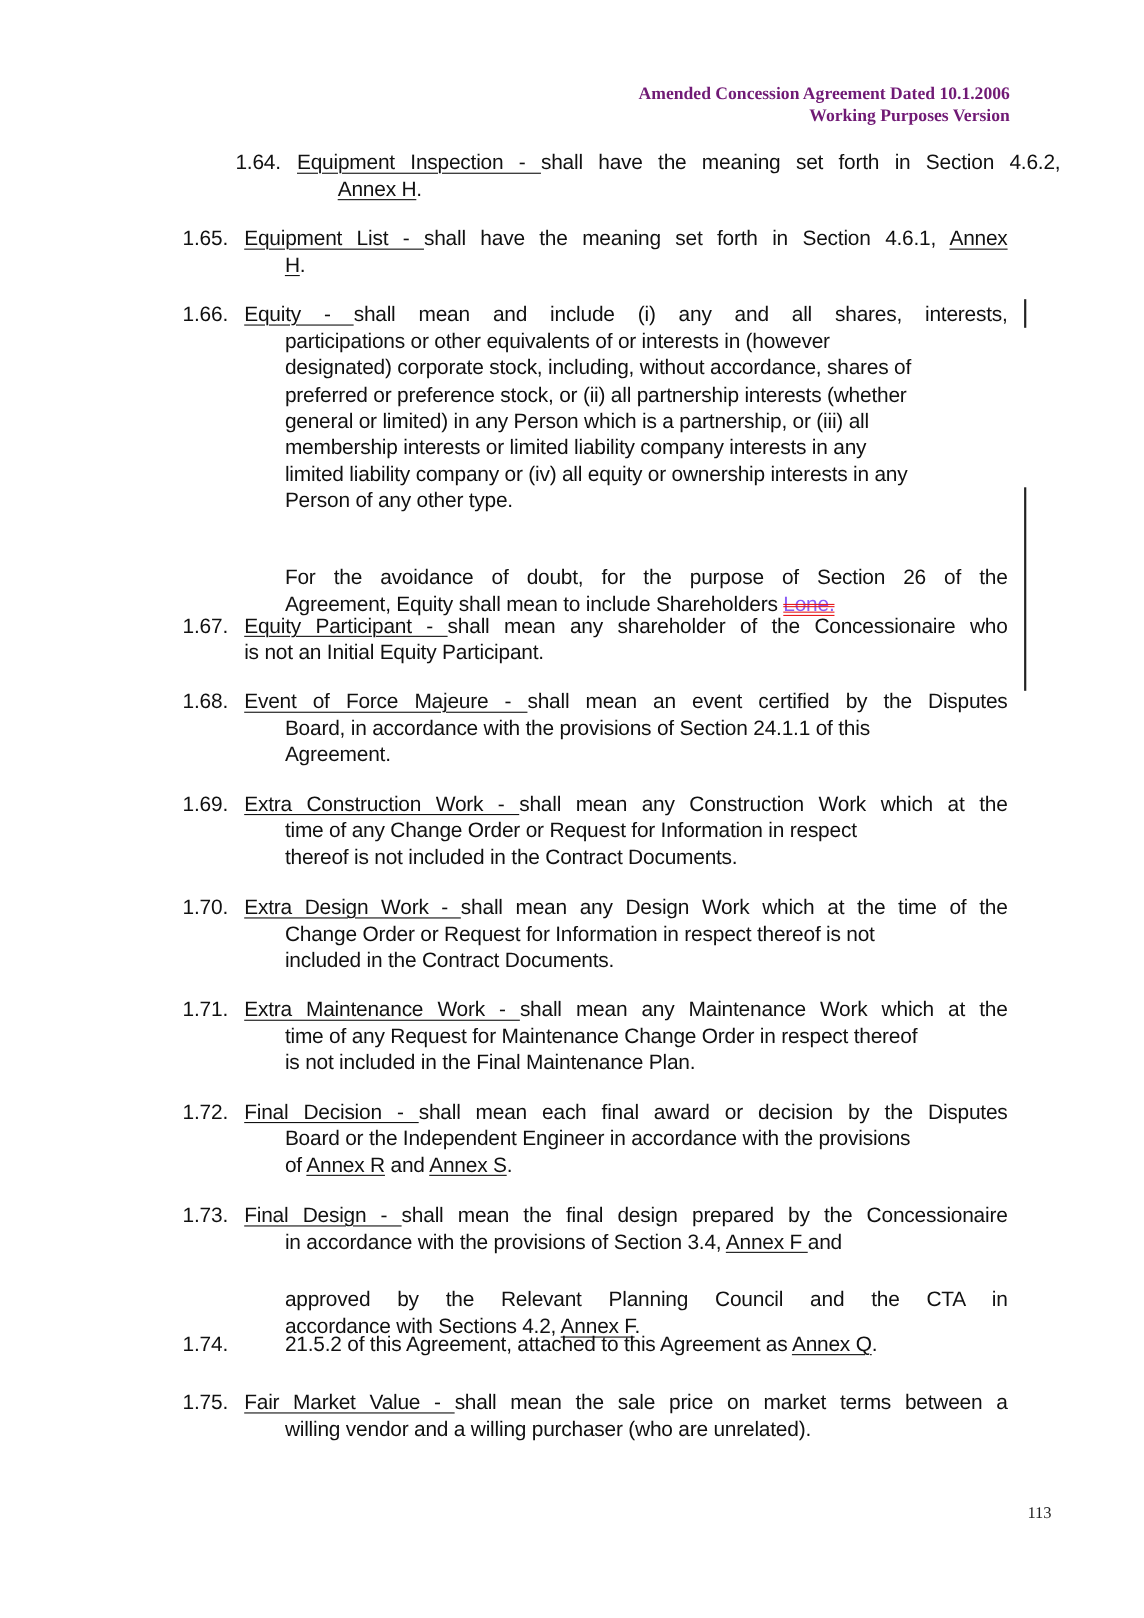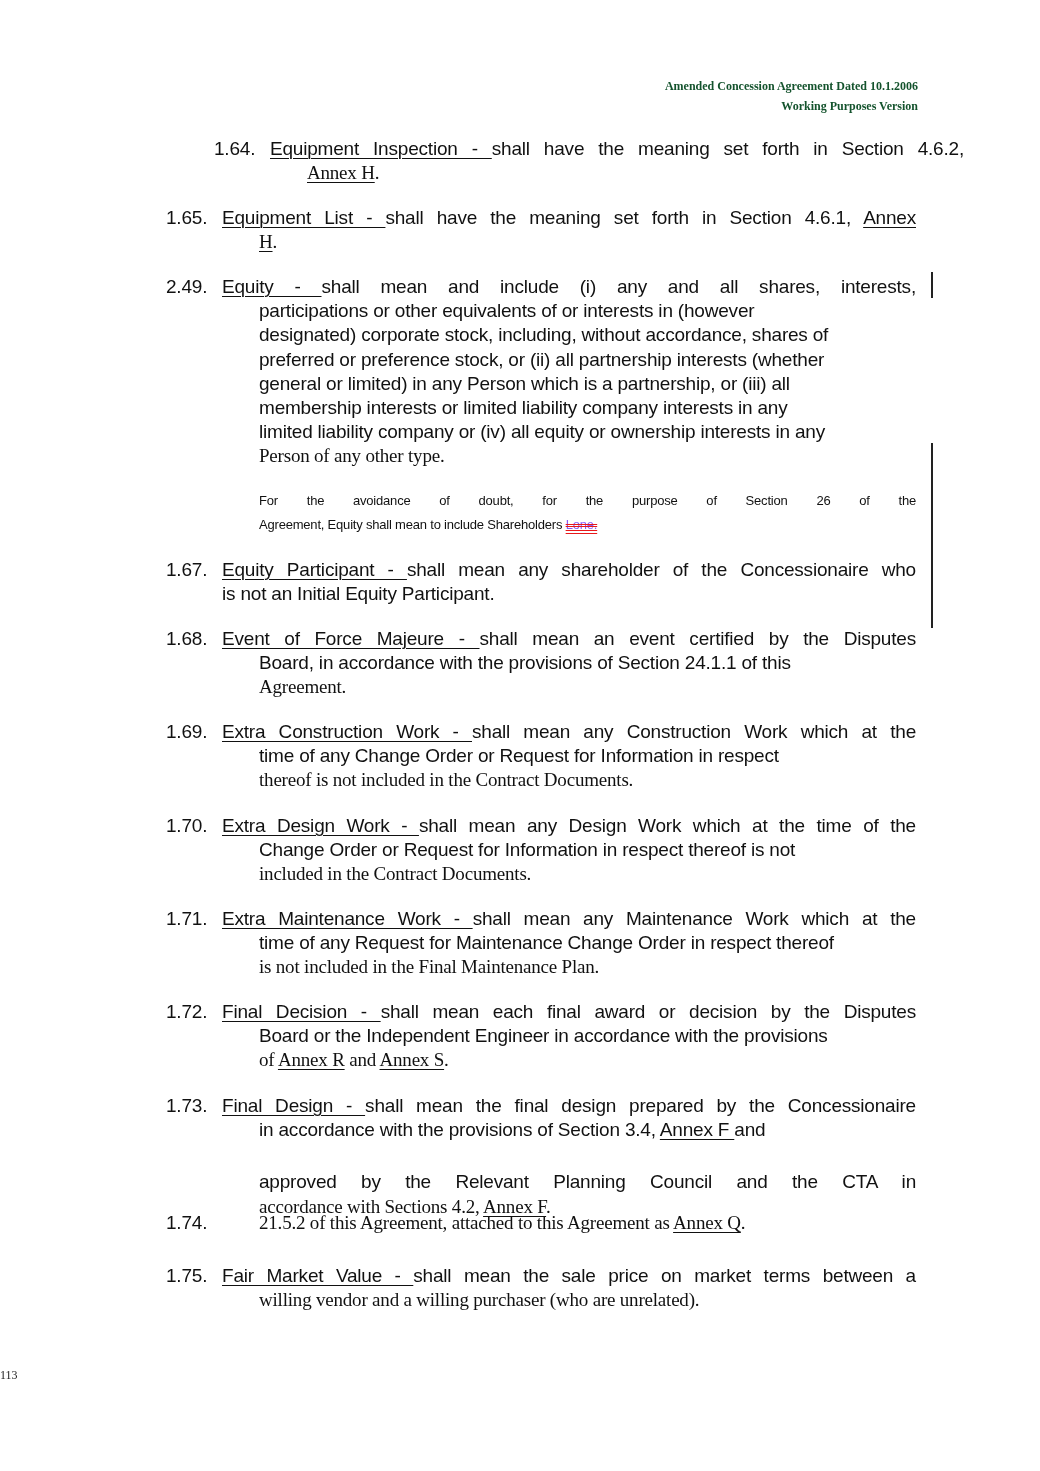--- a/index.html
+++ b/index.html
@@ -1,29 +1,29 @@
 <!DOCTYPE html>
 <html><head>
 <meta charset="utf-8">
 <style>
   html, body { margin:0; padding:0; background:#ffffff; }
   body { width:1040px; height:1471px; position:relative; overflow:hidden; color:#111; }
-  .header { position:absolute; right:122px; top:76px; text-align:right; font-family:"Liberation Serif", serif; font-weight:bold; font-size:12px; line-height:20px; color:#14532d; }
+  .header { position:absolute; right:122px; top:76px; text-align:right; font-family:"Liberation Serif", serif; font-weight:bold; font-size:16px; line-height:20px; color:#701a75; }
   .item { position:absolute; left:166px; width:750px; font-family:"Liberation Sans", sans-serif; font-size:19px; line-height:24.2px; letter-spacing:-0.2px; text-align:justify; }
   .num { position:absolute; left:0; top:0; }
   .body { padding-left:56px; }
   .term { text-decoration:underline; text-decoration-thickness:1px; text-underline-offset:3px; }
   .ref { text-decoration:underline; text-decoration-thickness:1px; text-underline-offset:3px; }
-  .para { position:absolute; left:259px; width:657px; font-family:"Liberation Sans", sans-serif; font-size:13px; line-height:24.2px; letter-spacing:-0.2px; text-align:justify; }
+  .para { position:absolute; left:259px; width:657px; font-family:"Liberation Sans", sans-serif; font-size:19px; line-height:24.2px; letter-spacing:-0.2px; text-align:justify;margin-top:25px; }
   .deleted { color:#e8191b; text-decoration: line-through underline; text-decoration-color:#e8191b; text-decoration-style:double; }
   .changebar { position:absolute; left:931px; width:2px; background:#222; }
-  .pagenum { position:absolute; left:0; width:956px; top:1368px; text-align:left; font-family:"Liberation Serif", serif; font-size:12px; color:#222; }
+  .pagenum { position:absolute; left:0; width:956px; top:1368px; text-align:right; font-family:"Liberation Serif", serif; font-size:15px; color:#222; }
   .first { display:block; text-align:justify; text-align-last:justify; }
   .cont { display:block; padding-left:37px; text-align:justify; }
-  .cont.last { text-align-last:left;font-family:Liberation Serif, serif; }
+  .cont.last { text-align-last:left; }
   .cont0 { display:block; padding-left:0; text-align:justify; }
   .cont0.last { text-align-last:left; }
 </style>
 </head>
 <body>
 
 <div class="header">
   <div>Amended Concession Agreement Dated 10.1.2006</div>
   <div>Working Purposes Version</div>
 </div>
@@ -38,21 +38,21 @@
 
 <div class="item" style="top:206px;">
   <span class="num">1.65.</span>
   <div class="body">
     <span class="first"><span class="term">Equipment List - </span><span>shall have the meaning set forth in Section 4.6.1, </span><span class="ref">Annex</span></span>
     <span class="cont last"><span class="ref">H</span><span>.</span></span>
   </div>
 </div>
 
 <div class="item" style="top:275px;">
-  <span class="num">2.49.</span>
+  <span class="num">1.66.</span>
   <div class="body">
     <span class="first"><span class="term">Equity  - </span><span> shall mean and include (i) any and all shares, interests,</span></span>
     <span class="cont">participations or other equivalents of or interests in (however</span>
     <span class="cont">designated) corporate stock, including, without accordance, shares of</span>
     <span class="cont">preferred or preference stock, or (ii) all partnership interests (whether</span>
     <span class="cont">general or limited) in any Person which is a partnership, or (iii) all</span>
     <span class="cont">membership interests or limited liability company interests in any</span>
     <span class="cont">limited liability company or (iv) all equity or ownership interests in any</span>
     <span class="cont last">Person of any other type.</span>
   </div>

